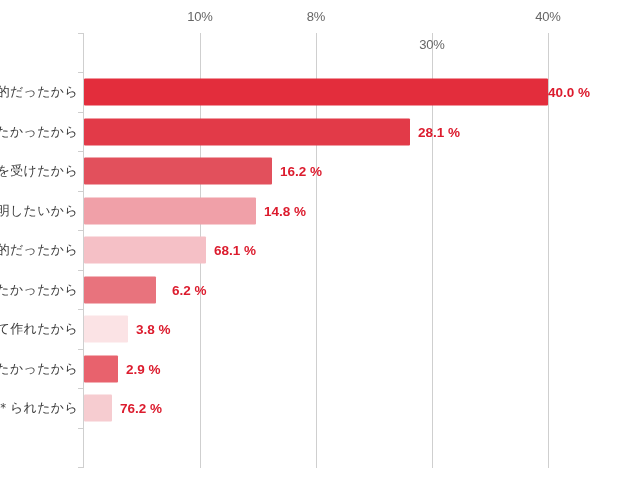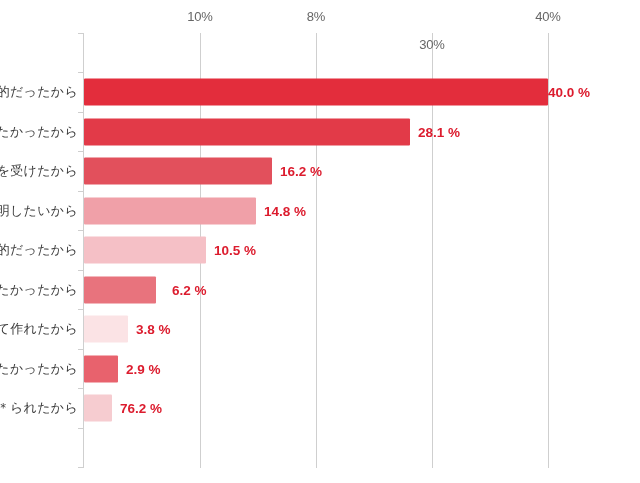--- a/index.html
+++ b/index.html
@@ -156,21 +156,21 @@
 
     <div class="bar-row" style="top:191px;">
       <div class="cat-label">＊明したいから</div>
       <div class="bar" style="width:172px;background:#f0a0a8;"></div>
       <div class="bar-value" style="left:264px;">14.8 %</div>
     </div>
 
     <div class="bar-row" style="top:230px;">
       <div class="cat-label">＊的だったから</div>
       <div class="bar" style="width:122px;background:#f5c0c6;"></div>
-      <div class="bar-value" style="left:214px;">10.5 %</div>
+      <div class="bar-value" style="left:214px;">68.1 %</div>
     </div>
 
     <div class="bar-row" style="top:270px;">
       <div class="cat-label">＊たかったから</div>
       <div class="bar" style="width:72px;background:#e8737d;"></div>
       <div class="bar-value" style="left:172px;">6.2 %</div>
     </div>
 
     <div class="bar-row" style="top:309px;">
       <div class="cat-label">＊て作れたから</div>

